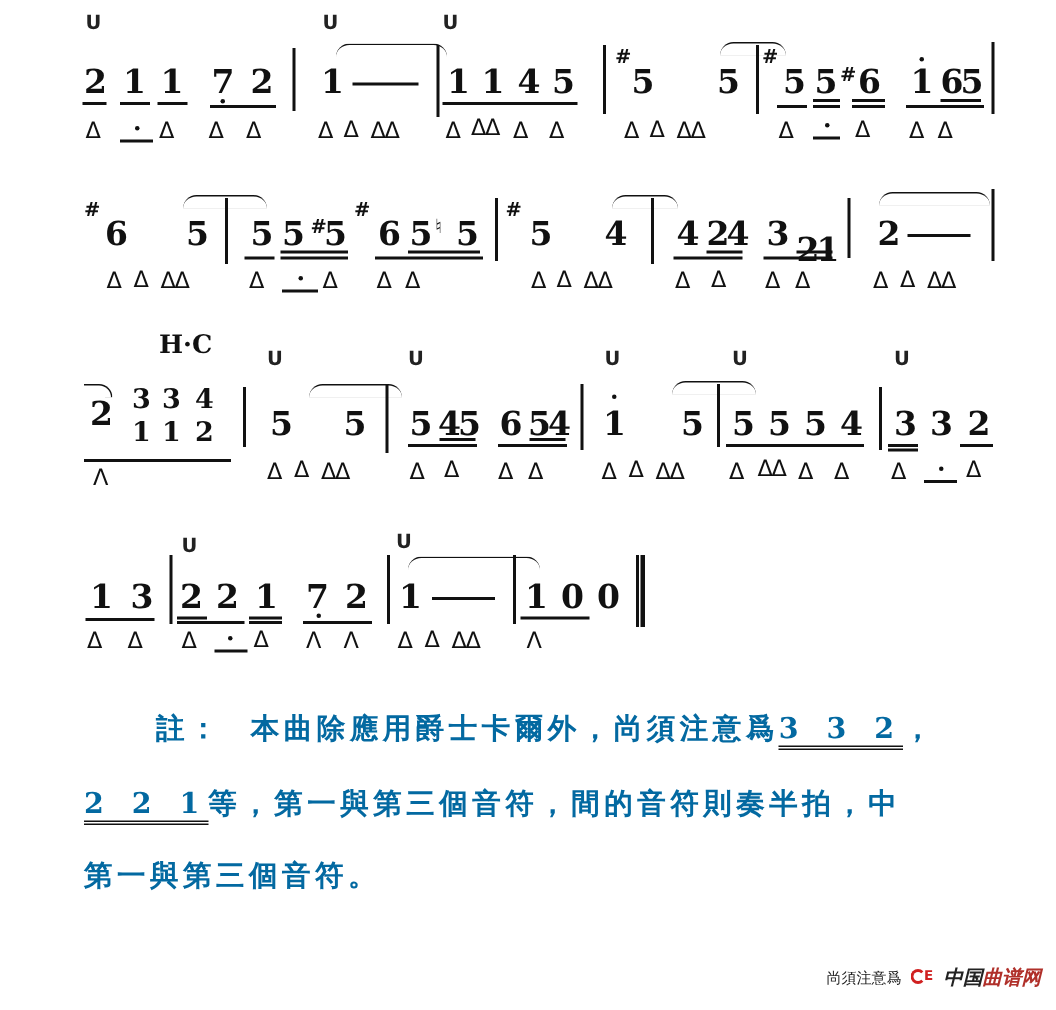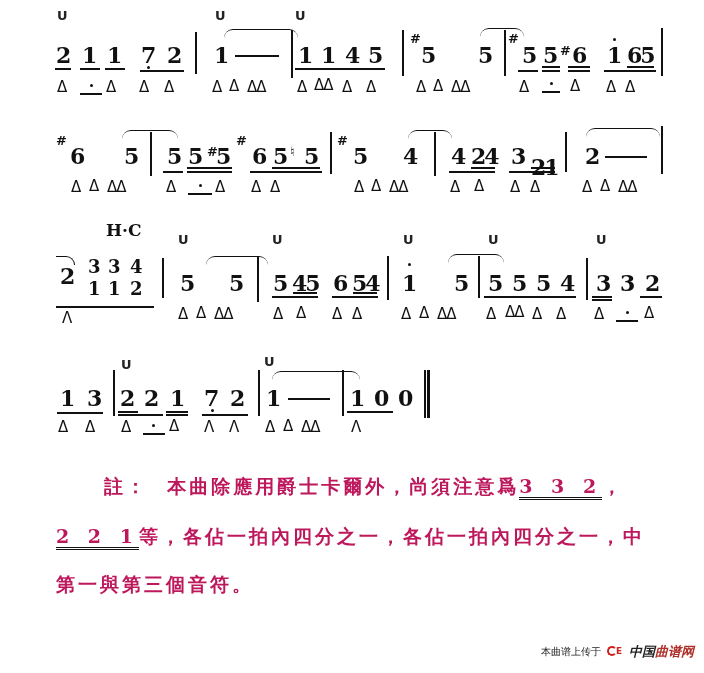--- a/index.html
+++ b/index.html
@@ -9,21 +9,21 @@
     .small-num { font-size: 18px; line-height: 18px; }
     .bow { position: absolute; font-family: "DejaVu Sans", sans-serif; font-weight: bold; font-size: 13px; line-height: 13px; color: #222; }
     .sym { position: absolute; font-family: "DejaVu Sans", sans-serif; font-size: 15px; line-height: 15px; color: #111; letter-spacing: -1px; }
     .sharp { position: absolute; font-family: "DejaVu Sans", sans-serif; font-weight: bold; font-size: 13px; line-height: 13px; }
     .bar { position: absolute; width: 2px; background: #111; }
     .dblbar { position: absolute; width: 6px; border-left: 2px solid #111; border-right: 3px solid #111; box-sizing: border-box; }
     .uline { position: absolute; height: 1.5px; background: #111; }
     .slur { position: absolute; border-top: 1.5px solid #111; border-radius: 14px 14px 0 0; height: 8px; }
     .dash { position: absolute; height: 2px; background: #111; }
     .dot { position: absolute; width: 3px; height: 3px; border-radius: 50%; background: #111; }
-    .note-text { position: absolute; font-family: "DejaVu Serif", serif; font-weight: bold; font-size: 19px; line-height: 24px; letter-spacing: 3px; color: #be185d; white-space: nowrap; }
+    .note-text { position: absolute; font-family: "DejaVu Serif", serif; font-weight: bold; font-size: 19px; line-height: 24px; letter-spacing: 3px; color: #0369a1; white-space: nowrap; }
     .footer { position: absolute; right: 10px; bottom: 12px; font-family: "DejaVu Sans", sans-serif; font-size: 10px; color: #222; display: flex; align-items: center; gap: 6px; }
     .logo-mark { display: inline-block; width: 16px; height: 12px; position: relative; }
     .logo-c { position: absolute; left: 0; top: 0; width: 10px; height: 10px; border: 2.5px solid #d02020; border-right-color: transparent; border-radius: 50%; box-sizing: border-box; }
     .logo-e { position: absolute; left: 9px; top: 1px; font-size: 9px; line-height: 9px; color: #d02020; font-weight: bold; }
     .logo-text-a { font-weight: bold; font-style: italic; font-size: 13px; color: #222; }
     .logo-text-b { font-weight: bold; font-style: italic; font-size: 13px; color: #b0302a; }
   </style>
 </head>
 <body>
 
@@ -282,25 +282,25 @@
   <div class="uline" style="left:347px;top:411px;width:46px"></div>
   <span class="sym" style="left:351px;top:420px">Λ</span>
   <div class="dblbar" style="left:424px;top:370px;height:48px"></div>
 </div>
 
 <div>
   <div class="note-text" style="left:104px;top:474px">
     <span>註：</span>&nbsp;&nbsp;<span>本曲除應用爵士卡爾外，尚須注意爲</span><span style="border-bottom:3px double #111;letter-spacing:6px">3 3 2</span><span>，</span>
   </div>
   <div class="note-text" style="left:56px;top:524px">
-    <span style="border-bottom:3px double #111;letter-spacing:6px">2 2 1</span><span>等，各佔一拍內四分之一，各佔一拍內四分之一，中</span>
+    <span style="border-bottom:3px double #111;letter-spacing:6px">2 2 1</span><span>等，第一與第三個音符，間的音符則奏半拍，中</span>
   </div>
   <div class="note-text" style="left:56px;top:572px">第一與第三個音符。</div>
 </div>
 
 <div class="footer">
-  <span>本曲谱上传于</span>
+  <span>尚須注意爲</span>
   <span class="logo-mark">
     <span class="logo-c"></span>
     <span class="logo-e">E</span>
   </span>
   <span><span class="logo-text-a">中国</span><span class="logo-text-b">曲谱网</span></span>
 </div>
 
 </body></html>

